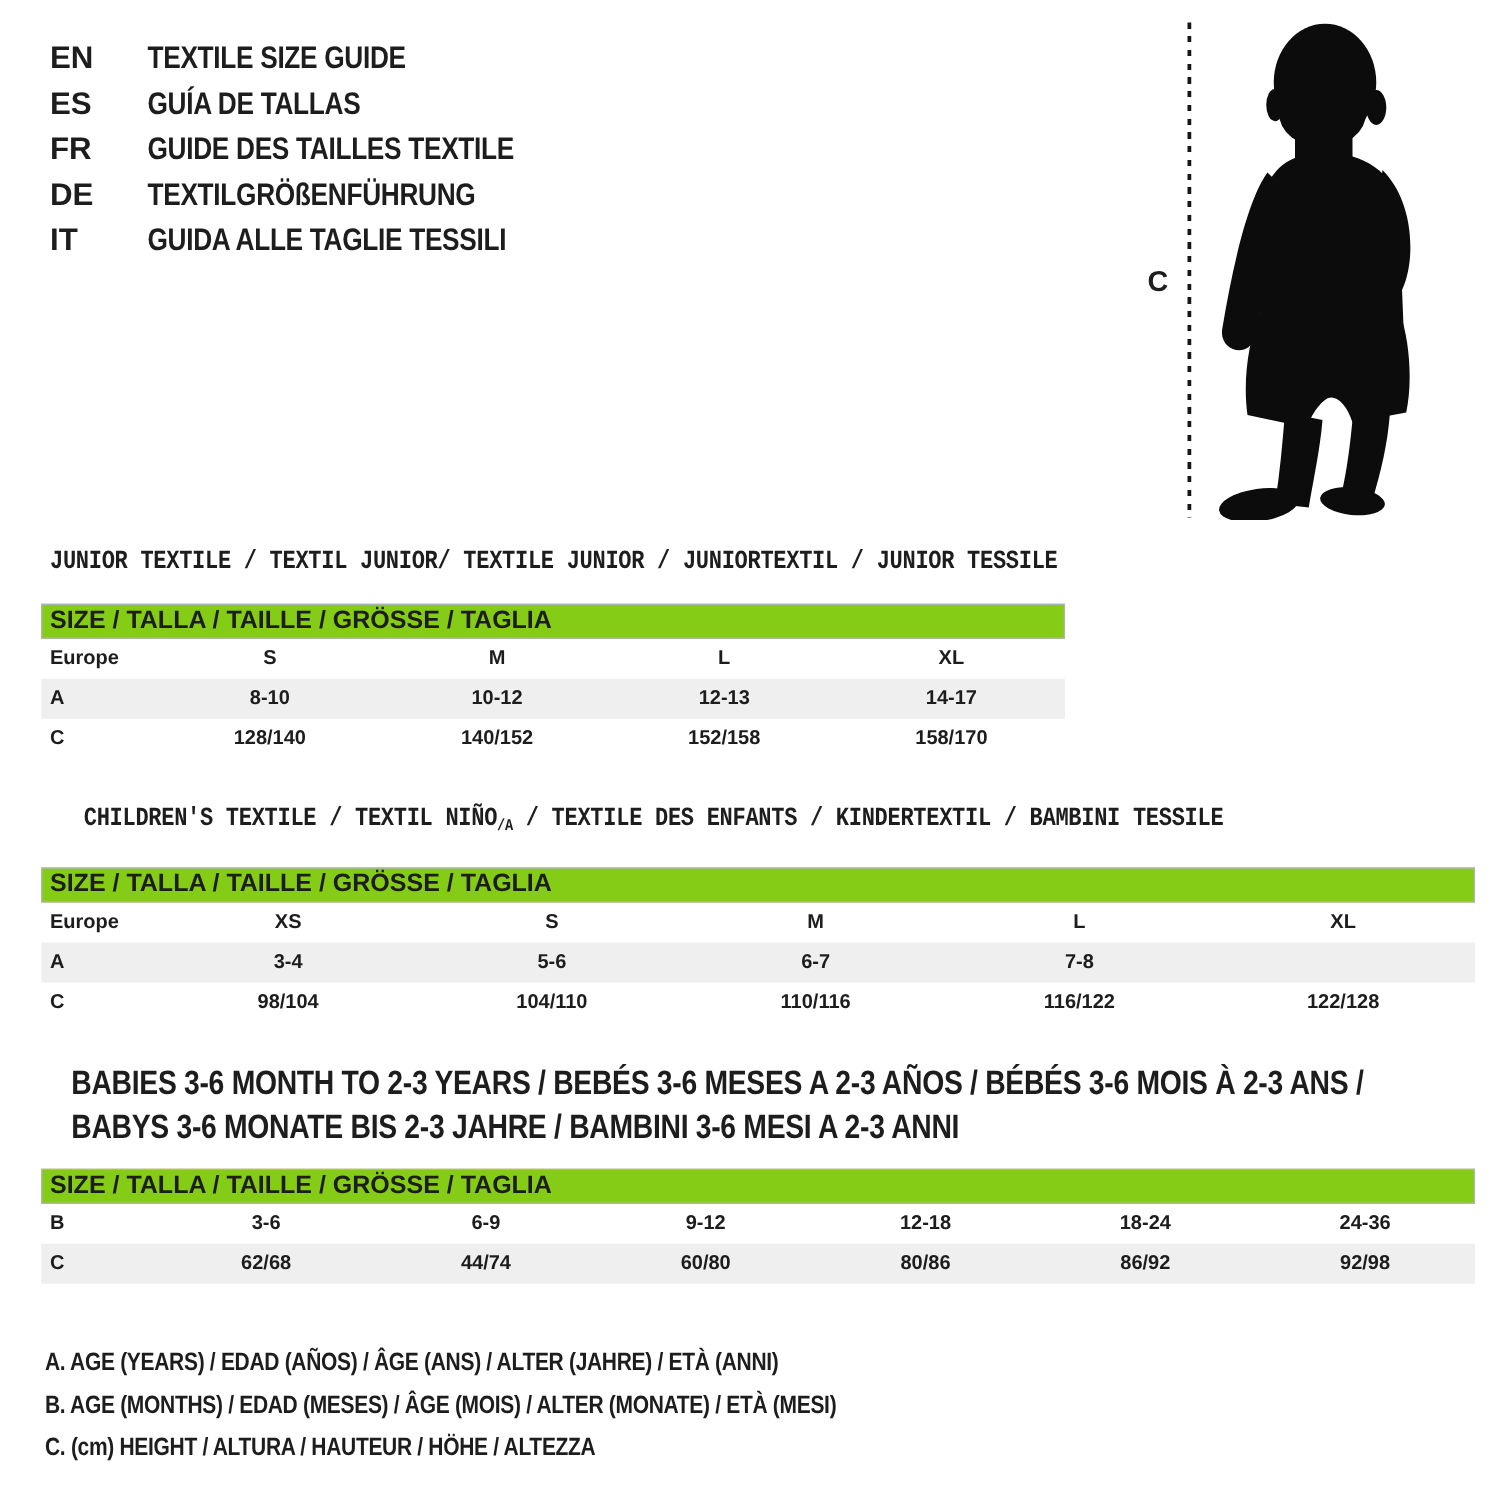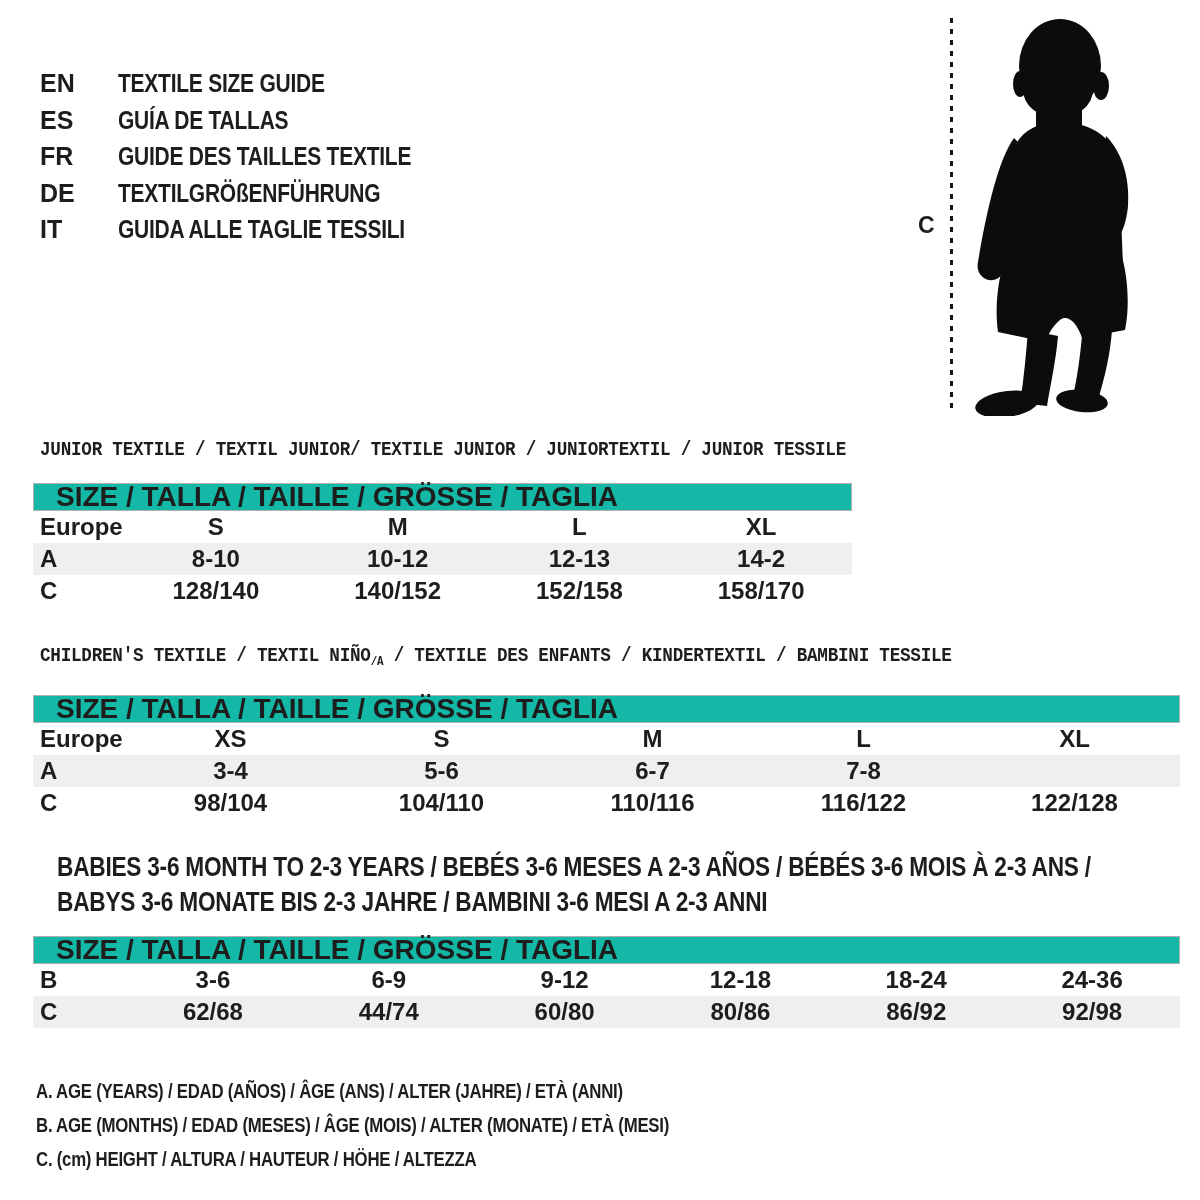--- a/index.html
+++ b/index.html
@@ -14,53 +14,53 @@
     display: inline-block;
     transform: scaleX(0.84);
     transform-origin: 0 60%;
     white-space: nowrap;
     letter-spacing: -0.3px;
   }
   
   .lang-block {
     position: absolute; left: 40px; top: 28px;
     display: grid; grid-template-columns: 78px auto;
-    font-size: 25px; line-height: 36.5px; margin-top: 37px;
+    font-size: 25px; line-height: 36.5px;
   }
   
   .figure { position: absolute; top: 14px; right: 58px; width: 172px; height: 402px; }
   .dash-line {
     position: absolute; left: -20px; top: 4px; width: 3px; height: 396px;
     background-image: repeating-linear-gradient(to bottom, #161616 0 5px, transparent 5px 11px);
   }
   .c-label { position: absolute; left: -52px; top: 198px; font-size: 23px; }
   
   .main { position: absolute; left: 33px; top: 430px; width: 1147px; }
   .section-title {
     margin-left: 7px; font-size: 21px; line-height: 25px; font-family: Liberation Mono, monospace;
   }
   .title-sub { font-size: 13px; vertical-align: -4px; }
   .size-bar {
     height: 28px; box-sizing: border-box;
-    background: #14b8a6; border: 1px solid #b2b2b2;
-    line-height: 25px; padding-left: 22px; font-size: 28px;
+    background: #84cc16; border: 1px solid #b2b2b2;
+    line-height: 25px; padding-left: 6px; font-size: 20px;
     margin-top: 21px;
   }
   .tbl-row {
-    display: grid; height: 32px; line-height: 32px; font-size: 24px;
+    display: grid; height: 32px; line-height: 32px; font-size: 16px;
   }
   .cols-4 { grid-template-columns: 92px repeat(4, 1fr); }
   .cols-5 { grid-template-columns: 92px repeat(5, 1fr); }
   .cols-6 { grid-template-columns: 92px repeat(6, 1fr); }
   .t1 { width: 819px; }
   .t23 { width: 1147px; }
   .row-label { text-align: left; padding-left: 7px; }
   .cell { text-align: center; }
   .stripe { background: #efefef; }
-  .mt-title { margin-top: 36px; }
+  .mt-title { margin-top: 36px; text-align: center; }
   .babies-title { margin-top: 31px; margin-left: 24px; font-size: 27px; line-height: 35px; }
   .babies-bar { margin-top: 16px; }
   .footnotes { margin-top: 46px; margin-left: 3px; font-size: 20px; line-height: 34px; }
 </style>
 </head>
 <body>
 
 <div class="lang-block">
   <span>EN</span>
   <span><span class="cond">TEXTILE SIZE GUIDE</span></span>
@@ -120,21 +120,21 @@
       <span class="cell">S</span>
       <span class="cell">M</span>
       <span class="cell">L</span>
       <span class="cell">XL</span>
     </div>
     <div class="tbl-row cols-4 t1 stripe">
       <span class="row-label">A</span>
       <span class="cell">8-10</span>
       <span class="cell">10-12</span>
       <span class="cell">12-13</span>
-      <span class="cell">14-2</span>
+      <span class="cell">14-17</span>
     </div>
     <div class="tbl-row cols-4 t1">
       <span class="row-label">C</span>
       <span class="cell">128/140</span>
       <span class="cell">140/152</span>
       <span class="cell">152/158</span>
       <span class="cell">158/170</span>
     </div>
   </div>
 

